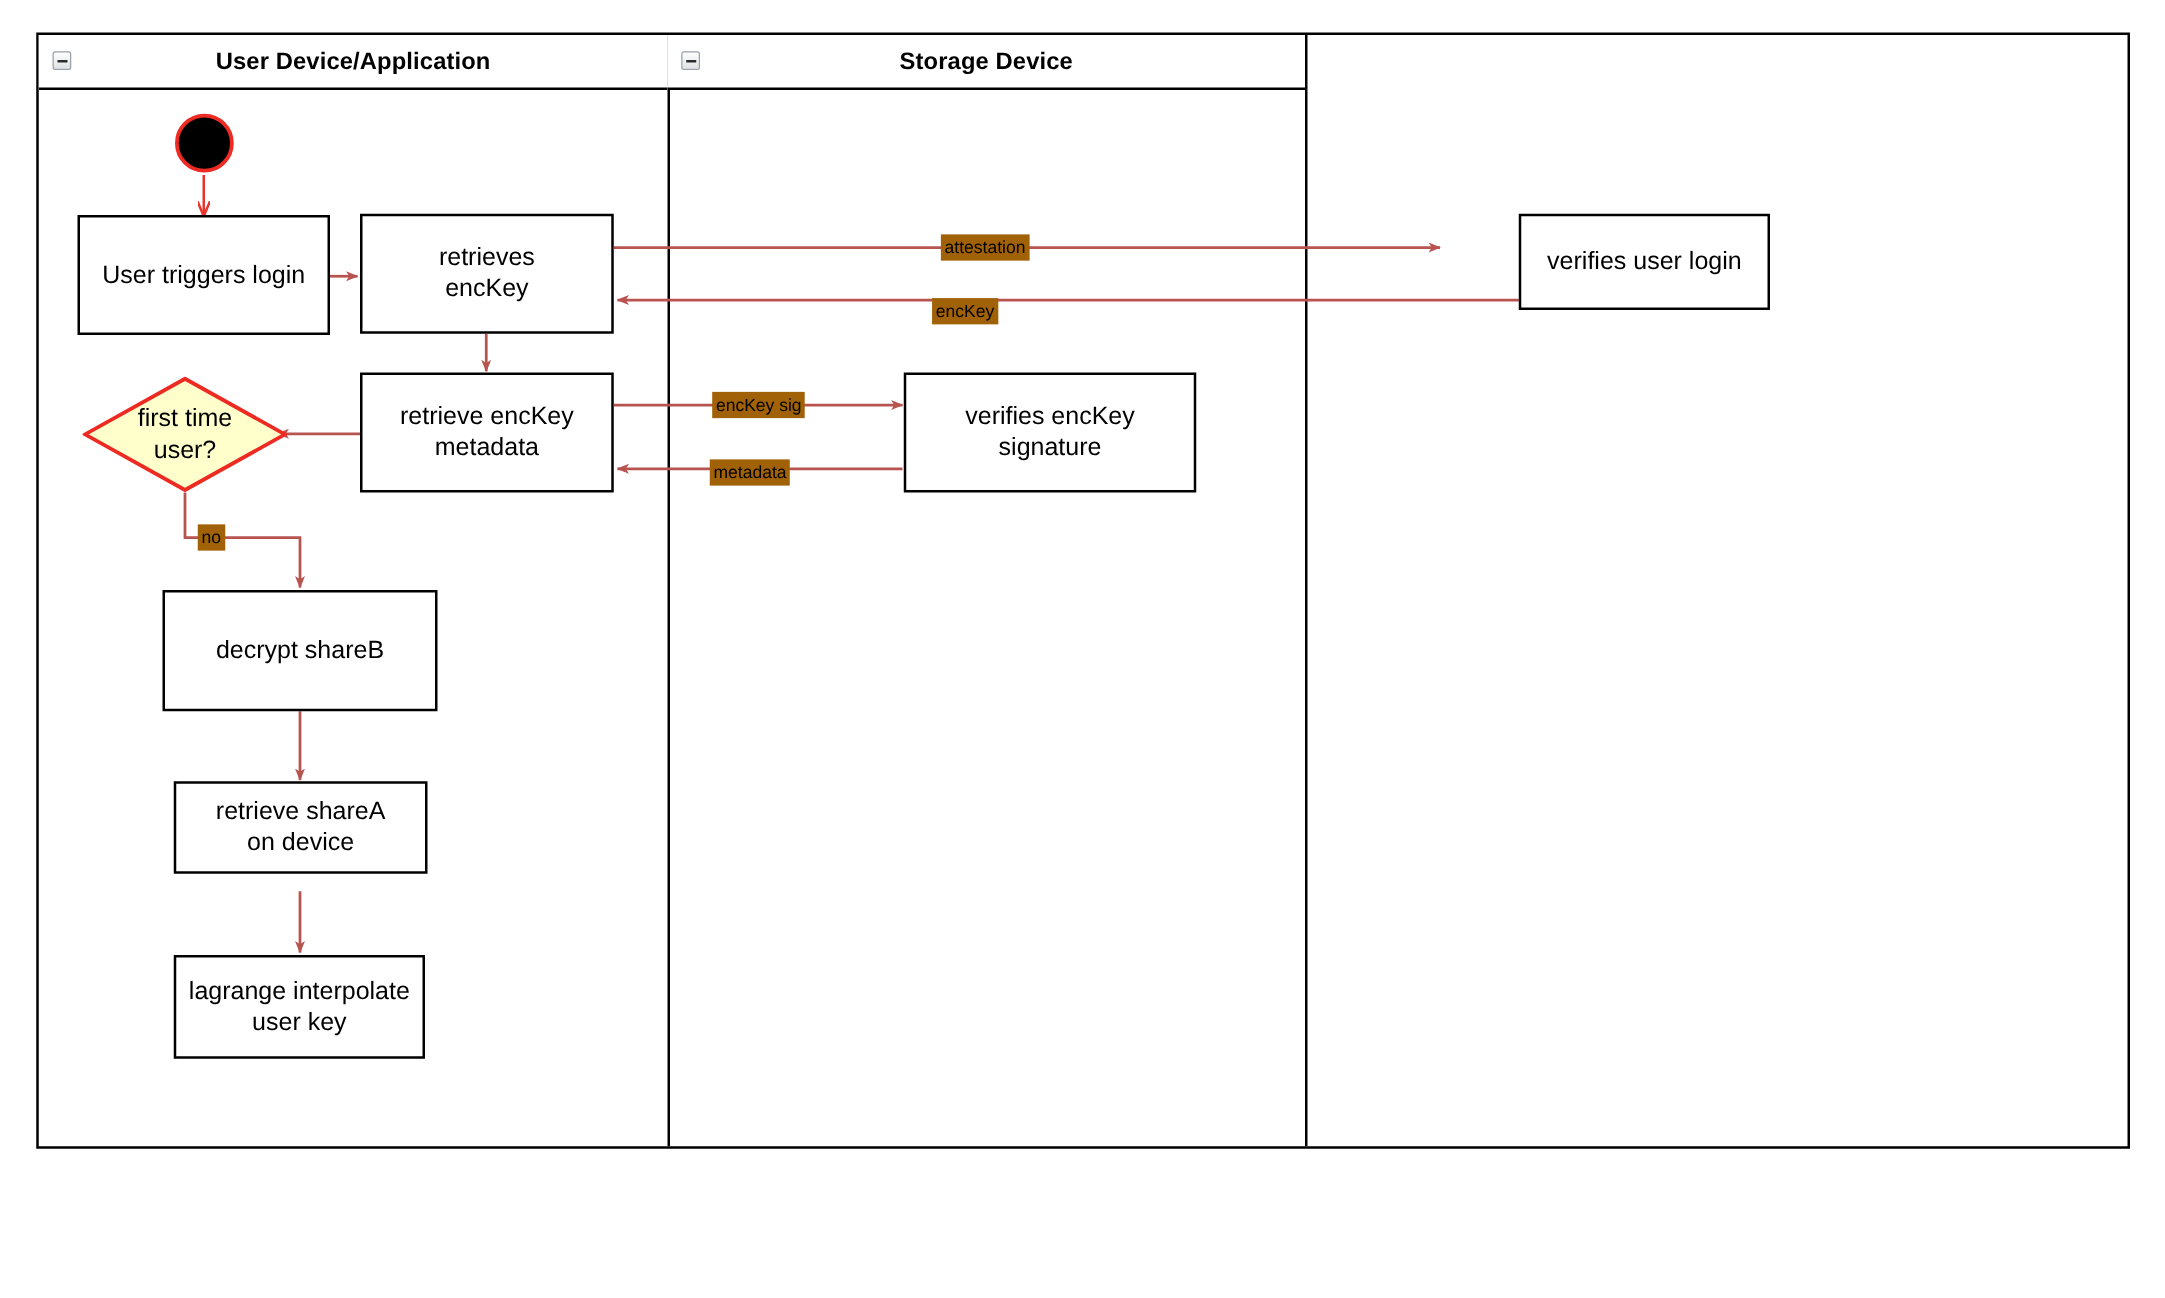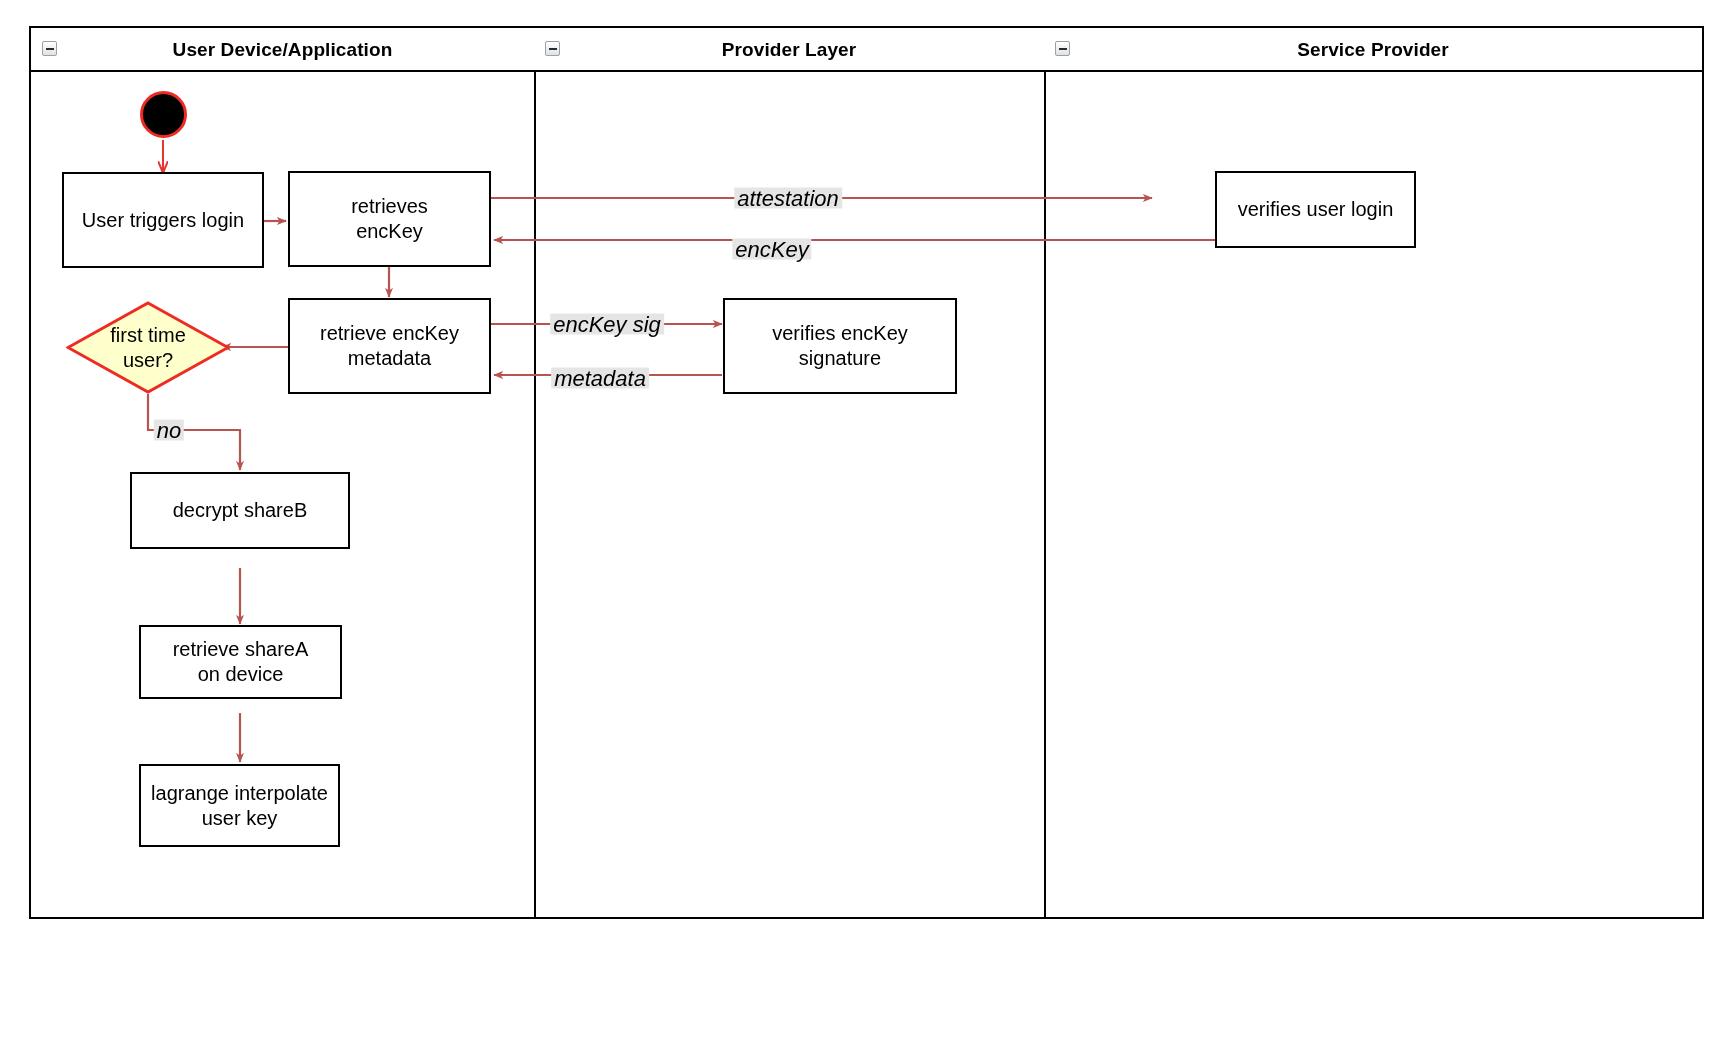--- a/index.html
+++ b/index.html
@@ -124,29 +124,28 @@
     position: absolute;
     left: 0;
     top: 0;
     width: 1732px;
     height: 1038px;
     pointer-events: none;
   }
 
   .edge-label {
     position: absolute;
-    background: #e5e5e5;
-    color: #000000;
-    font-size: 22px;
+    background: #a16207;
+    color: #000000;
+    font-size: 14px;
     line-height: 21px;
     padding: 0 3px;
     white-space: nowrap;
     transform: translate(-50%, -50%);
     text-align: center;
-    font-style: italic;
   }
 </style>
 </head>
 <body>
 
 <div id="canvas">
 
   <div class="pool">
 
     <div class="lane-divider" style="left:503px;"></div>
@@ -155,27 +154,21 @@
     <div class="lane-header" style="left:0px;width:503px;">
       <div class="collapse-icon">
           <i></i>
         </div>
       <div class="lane-title">User Device/Application</div>
     </div>
     <div class="lane-header" style="left:503px;width:510px;">
       <div class="collapse-icon">
           <i></i>
         </div>
-      <div class="lane-title">Provider Layer</div>
-    </div>
-    <div class="lane-header" style="left:1013px;width:658px;">
-      <div class="collapse-icon">
-          <i></i>
-        </div>
-      <div class="lane-title">Service Provider</div>
+      <div class="lane-title">Storage Device</div>
     </div>
 
   </div>
 
   <svg class="edges" viewBox="0 0 1732 1038">
     <defs>
       <marker id="arrow-brick" markerWidth="10" markerHeight="8" refX="9.2" refY="4" orient="auto" markerUnits="userSpaceOnUse">
         <path d="M0,0 L10,4 L0,8 L2.6,4 Z" fill="#b85450"></path>
       </marker>
       <marker id="arrow-red" markerWidth="12" markerHeight="10" refX="11" refY="5" orient="auto" markerUnits="userSpaceOnUse">
@@ -217,21 +210,21 @@
 metadata</div>
 
   <div class="decision" style="left:66px;top:301px;width:164px;height:93px;">
     <svg width="164" height="93" viewBox="0 0 164 93">
       <polygon points="82,2 162,46.5 82,91 2,46.5" fill="#ffffcc" stroke="#ee2b23" stroke-width="3"></polygon>
     </svg>
     <div class="dec-label">first time
 user?</div>
   </div>
 
-  <div class="node" style="left:130px;top:472px;width:220px;height:77px;">decrypt shareB</div>
+  <div class="node" style="left:130px;top:472px;width:220px;height:97px;">decrypt shareB</div>
 
   <div class="node" style="left:139px;top:625px;width:203px;height:74px;">retrieve shareA
 on device</div>
 
   <div class="node" style="left:139px;top:764px;width:201px;height:83px;">lagrange interpolate
 user key</div>
 
   <div class="node" style="left:723px;top:298px;width:234px;height:96px;">verifies encKey
 signature</div>
 

